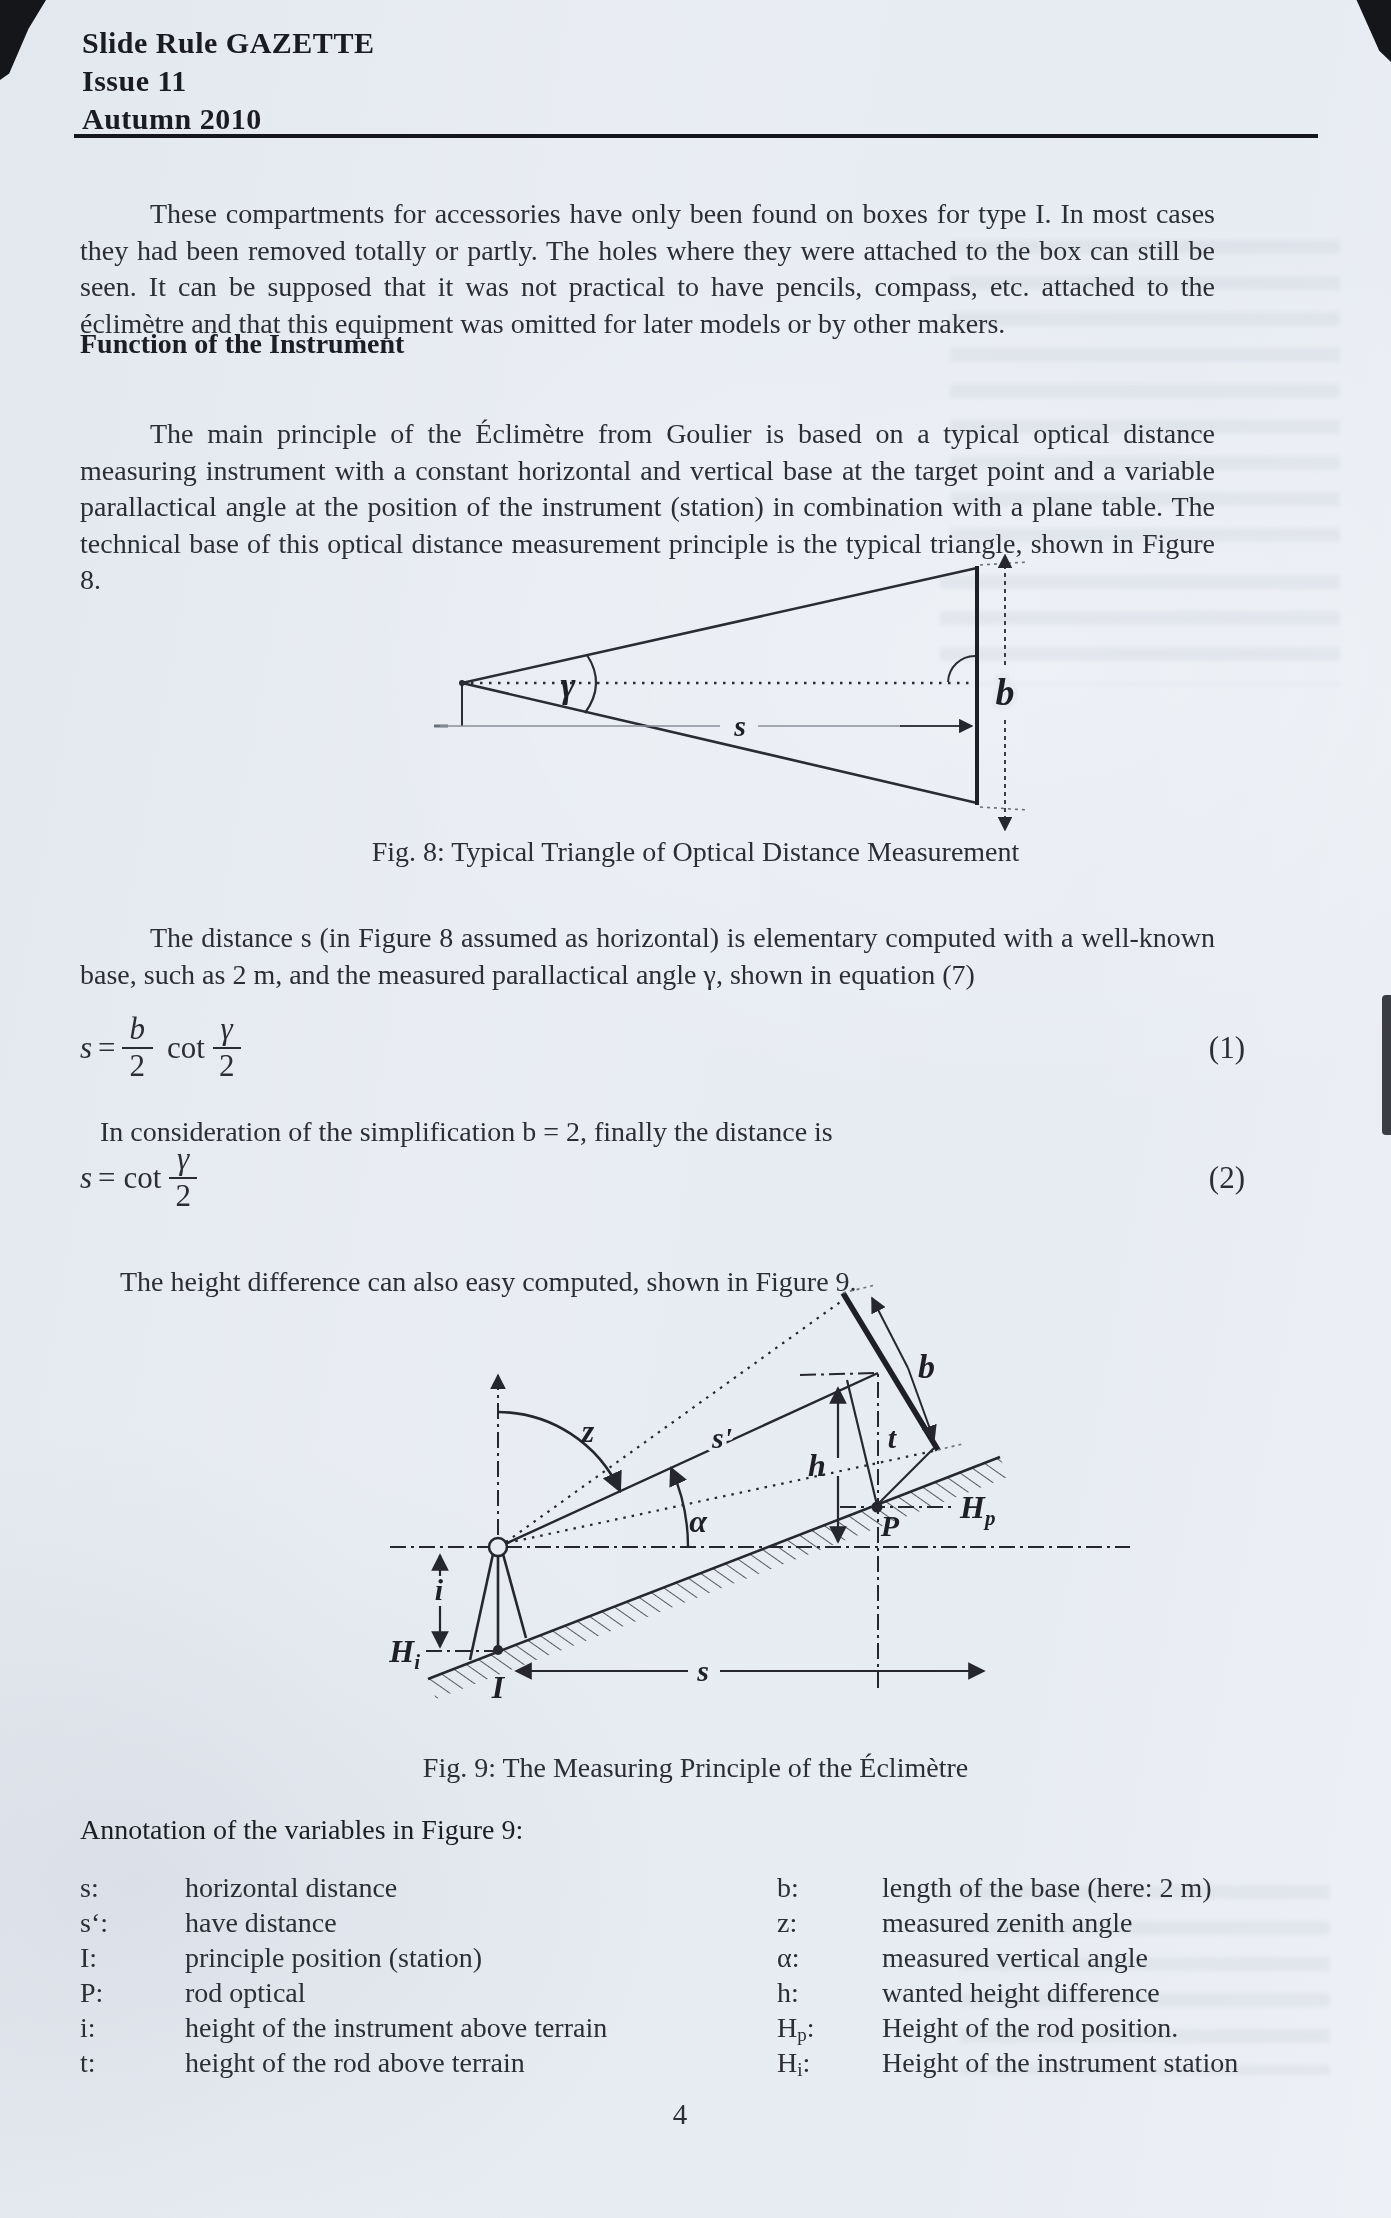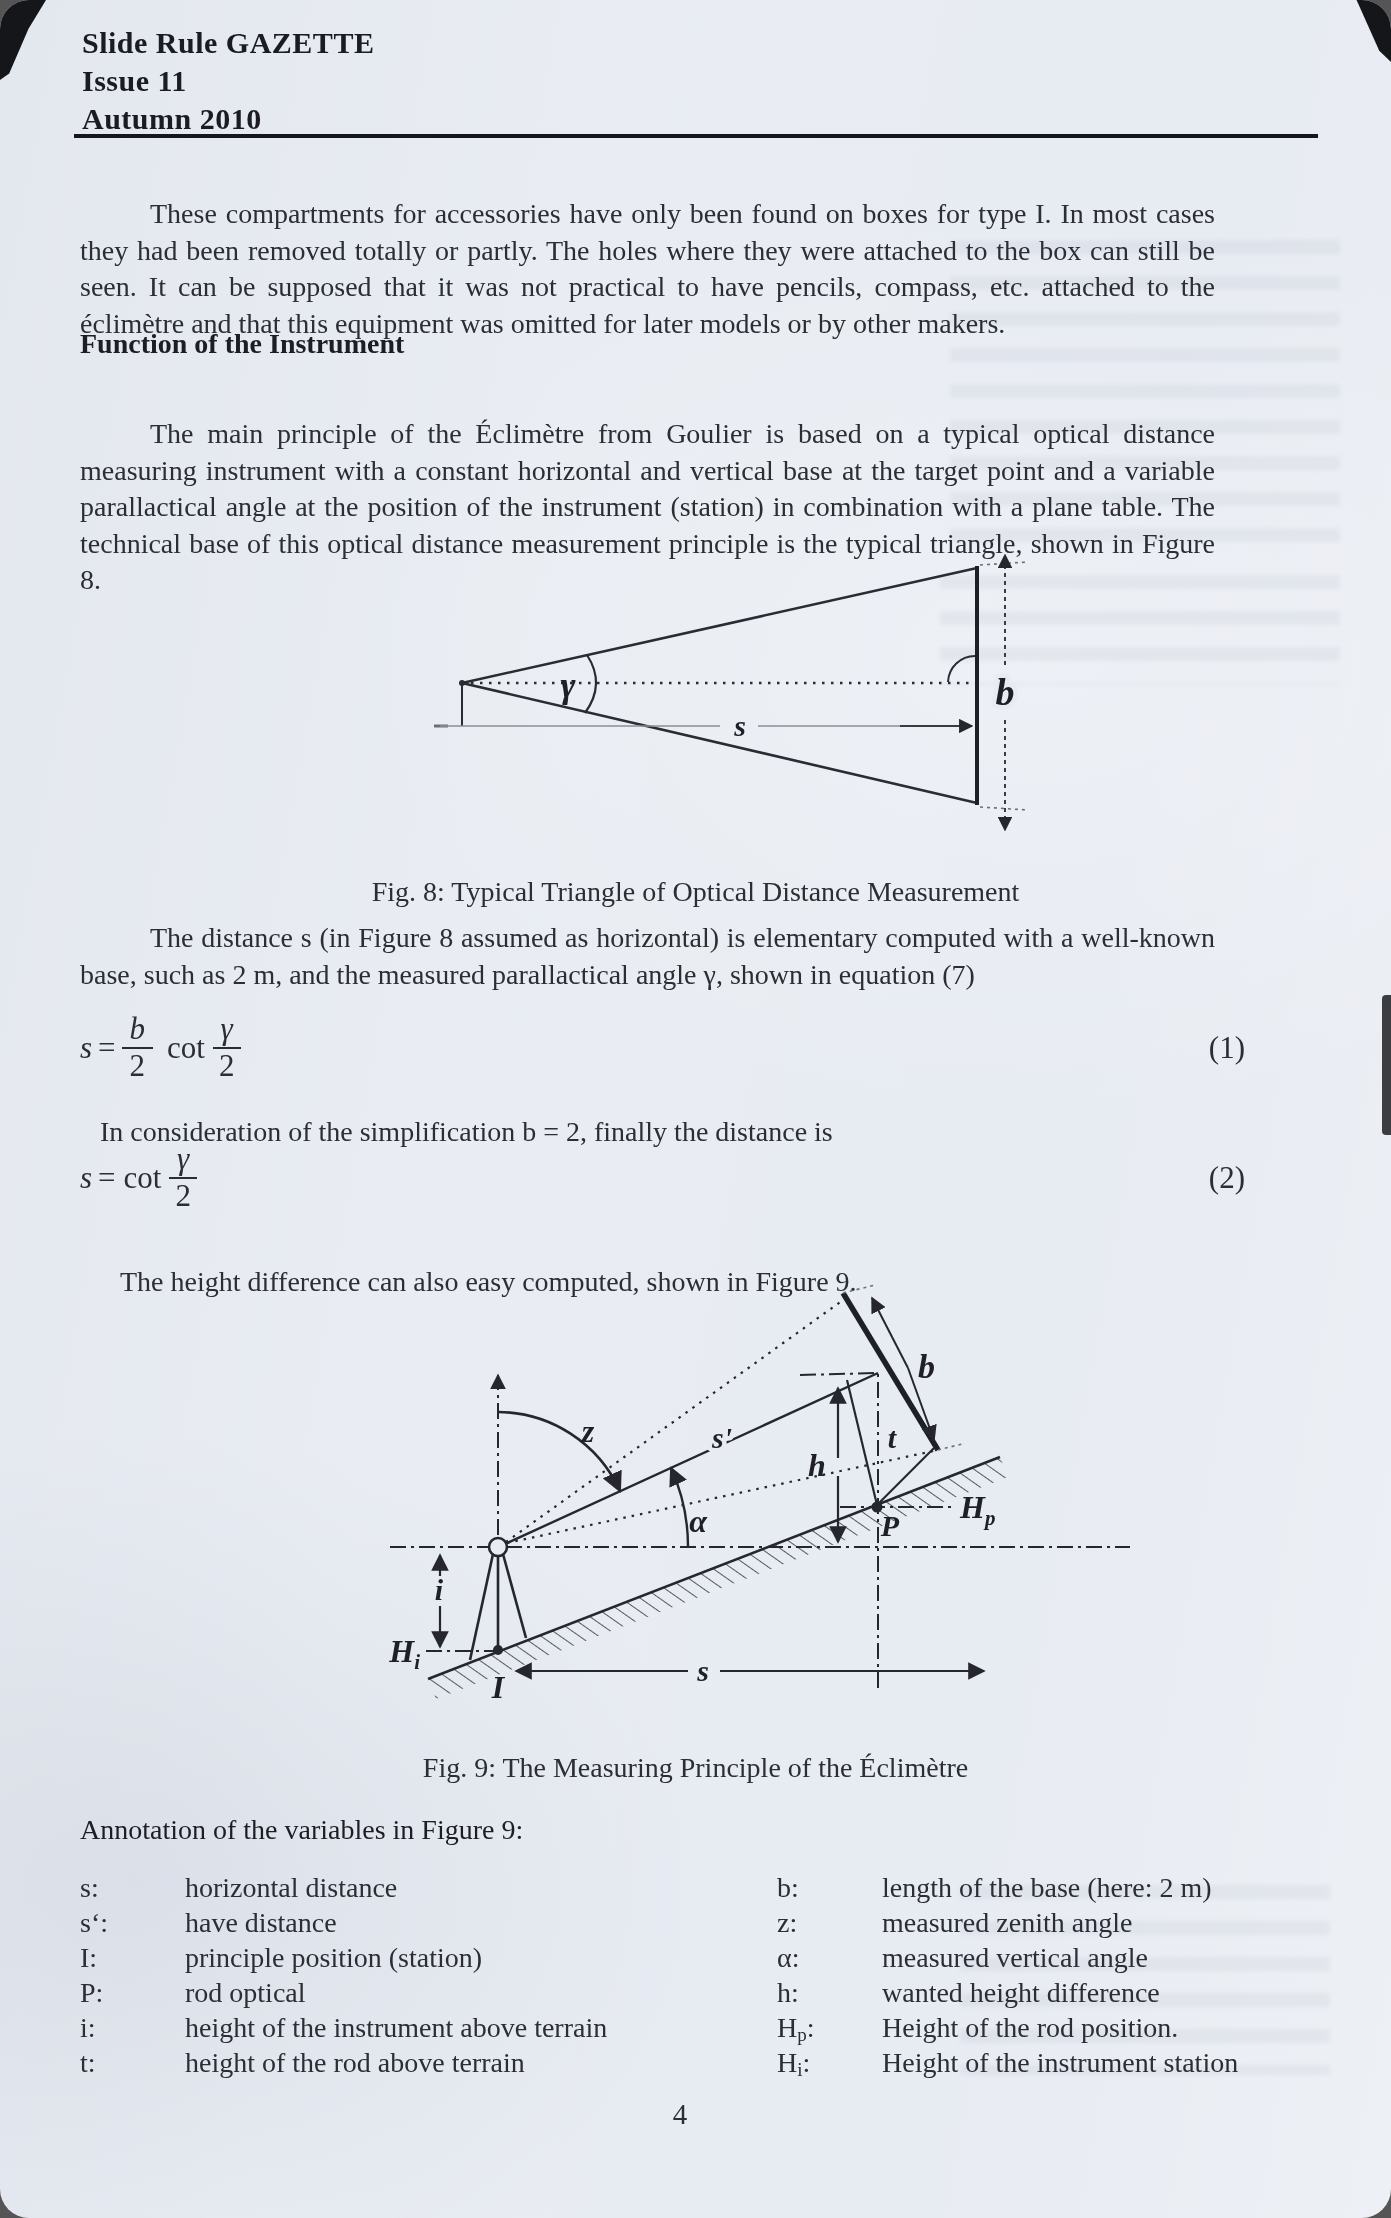--- a/index.html
+++ b/index.html
@@ -5,21 +5,20 @@
 <style>
   html,body { margin:0; padding:0; background:#555; }
   .page {
     position:relative; width:1391px; height:2218px; overflow:hidden;
     font-family:"Liberation Serif","DejaVu Serif",serif;
     color:#2c2d35;
     background:
       radial-gradient(1200px 800px at 75% 30%, rgba(255,255,255,0.25), rgba(255,255,255,0) 60%),
       radial-gradient(900px 700px at 10% 85%, rgba(160,170,190,0.18), rgba(160,170,190,0) 65%),
       linear-gradient(100deg, #e3e7ee 0%, #e9edf3 35%, #e7ebf2 70%, #edf0f5 100%);
-    border-radius: 29px;
   }
   .page * { box-sizing:border-box; }
 
   
   .corner-tl { position:absolute; left:0; top:0; width:46px; height:80px; background:#15161a;
     clip-path:polygon(0 0, 100% 0, 62% 36%, 20% 92%, 0 100%); }
   .corner-tr { position:absolute; right:0; top:0; width:42px; height:62px; background:#15161a;
     clip-path:polygon(18% 0, 100% 0, 100% 100%, 72% 82%); }
   .edge-mark { position:absolute; right:0; top:995px; width:9px; height:140px; background:#1c1d22; border-radius:4px 0 0 4px; opacity:.85; }
   .ghost { position:absolute; opacity:.055; filter:blur(2px); pointer-events:none;
@@ -106,21 +105,21 @@
       <path d="M 648 137 A 27 27 0 0 1 675 111" fill="none" stroke="#2a2b33" stroke-width="2"></path>
 
       <line x1="680" y1="20" x2="728" y2="17" stroke="#6a7078" stroke-width="1.6" stroke-dasharray="3 4"></line>
       <line x1="680" y1="262" x2="728" y2="265" stroke="#6a7078" stroke-width="1.6" stroke-dasharray="3 4"></line>
       <line x1="705" y1="120" x2="705" y2="10" stroke="#2a2b33" stroke-width="1.8" stroke-dasharray="4 4" marker-end="url(#arr8)"></line>
       <line x1="705" y1="175" x2="705" y2="285" stroke="#2a2b33" stroke-width="1.8" stroke-dasharray="4 4" marker-end="url(#arr8)"></line>
       <text class="halo" x="705" y="160" font-size="38" text-anchor="middle">b</text>
     </svg>
   </div>
 
-  <div class="caption" style="top:836px;margin-top:40px;">Fig. 8: Typical Triangle of Optical Distance Measurement</div>
+  <div class="caption" style="top:836px;">Fig. 8: Typical Triangle of Optical Distance Measurement</div>
 
   <p class="para indent" style="top:892px;">The distance s (in Figure 8 assumed as horizontal) is elementary computed with a well-known base, such as 2 m, and the measured parallactical angle γ, shown in equation (7)</p>
 
   <div class="equation" style="top:998px; height:100px;">
     <span class="eq-body">
       <span class="var">s</span>
       <span>=</span>
       <span class="frac">
         <span class="num var">b</span>
         <span class="den">2</span>

